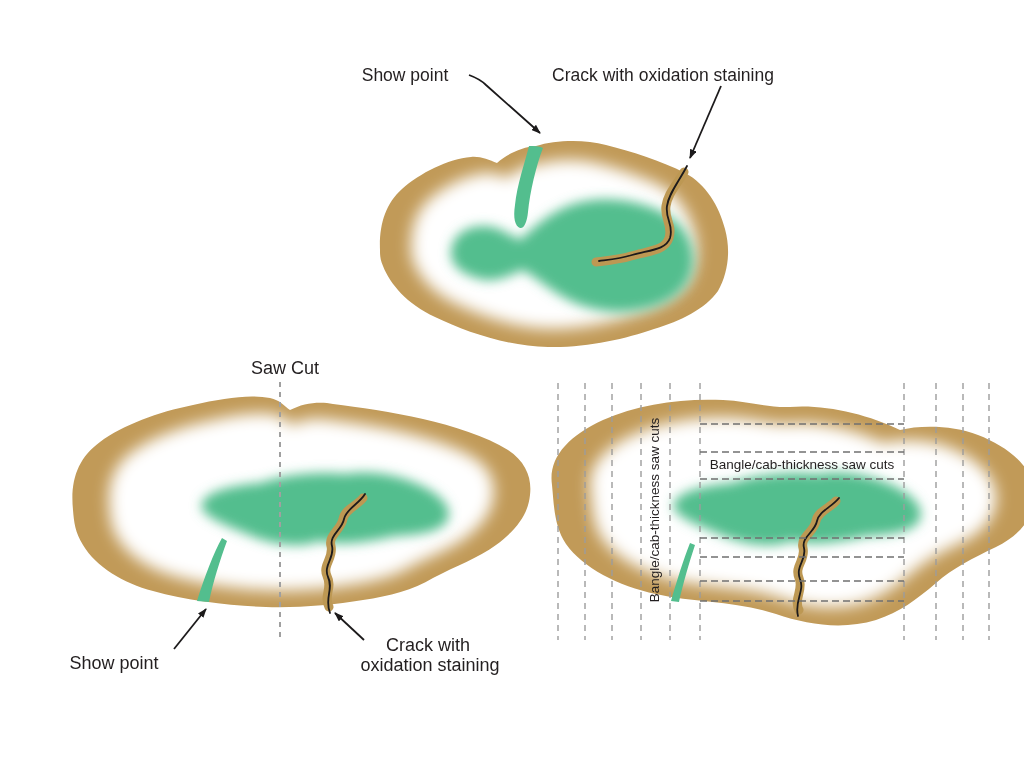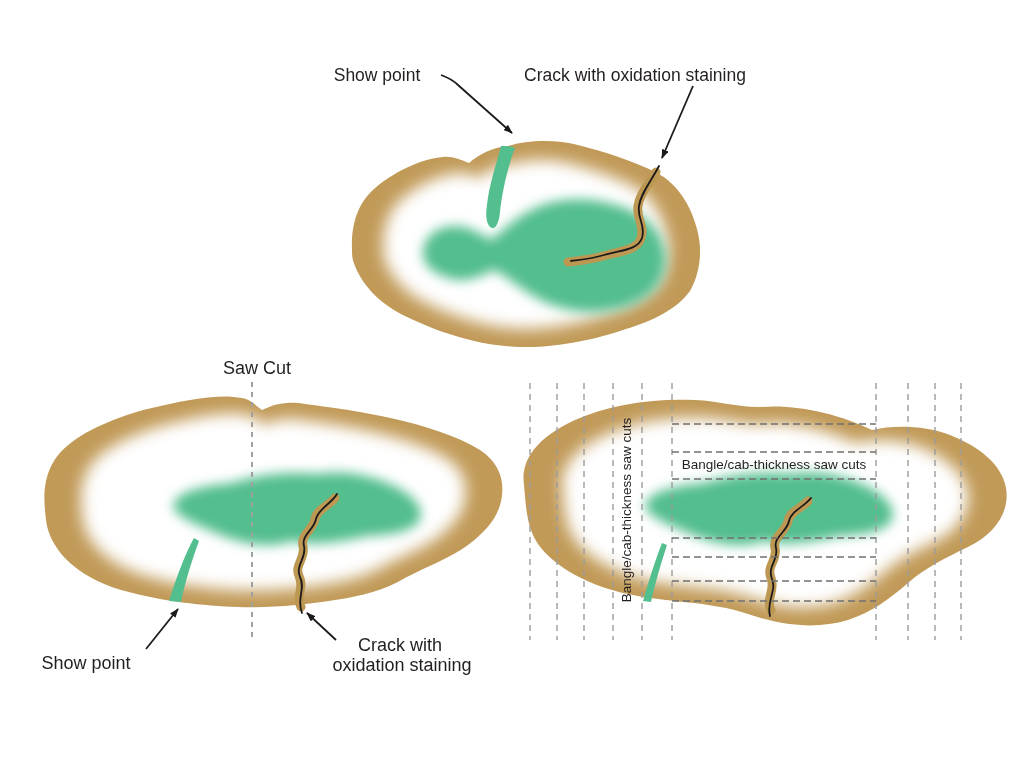--- a/index.html
+++ b/index.html
@@ -1,18 +1,18 @@
 <!DOCTYPE html>
 <html><head>
 <meta charset="utf-8">
 <style>
   html,body{margin:0;padding:0;}
   body{width:1024px;height:768px;background:#ffffff;overflow:hidden;
        font-family:"Liberation Sans", sans-serif;}
-  #stage{position:relative;width:835px;height:768px;}
+  #stage{position:relative;width:835px;height:768px;margin-left:28px;}
   svg{position:absolute;left:0;top:0;}
   text{font-family:"Liberation Sans", sans-serif;}
   .lbl-lg{font-size:18px;}
   .lbl-md{font-size:17.5px;}
   .lbl-sm{font-size:13.5px;}
   .crackline{fill:none;stroke-width:1.8;stroke-linecap:round;}
   .crackstain{fill:none;stroke-width:9;stroke-linecap:round;stroke-linejoin:round;}
   .arrow{fill:none;stroke-width:1.8;}
 </style>
 </head>

